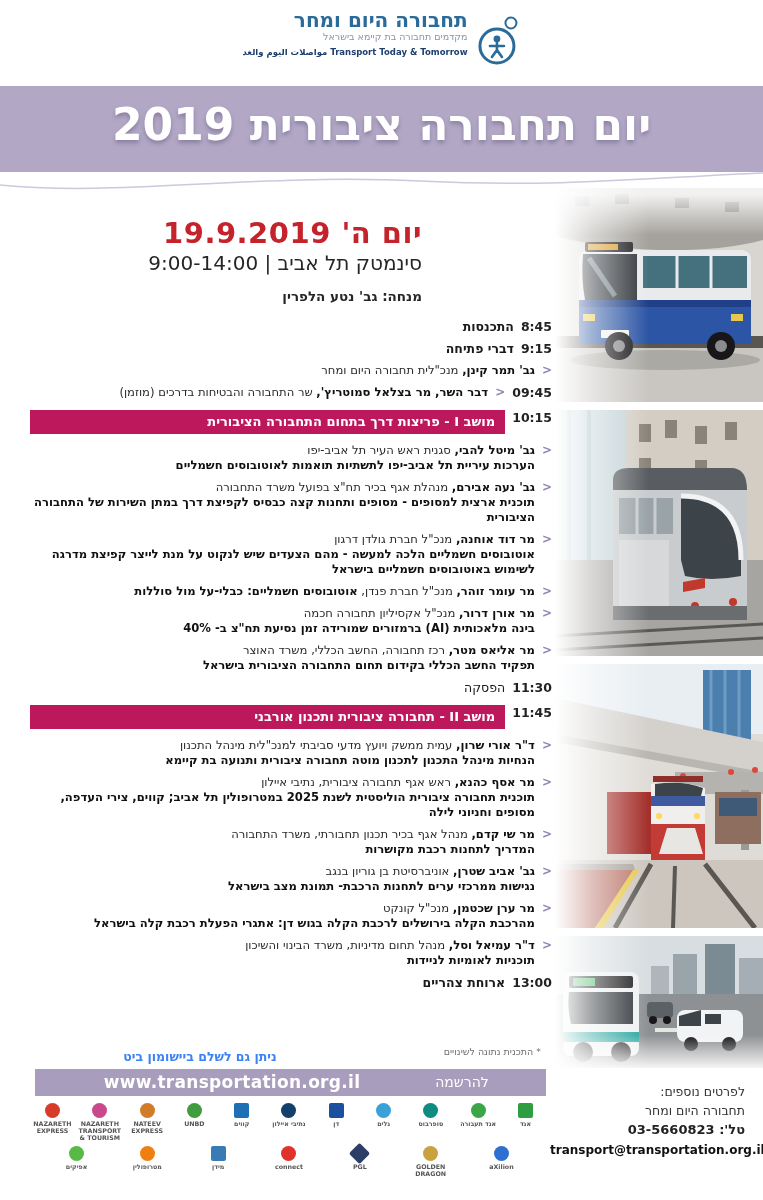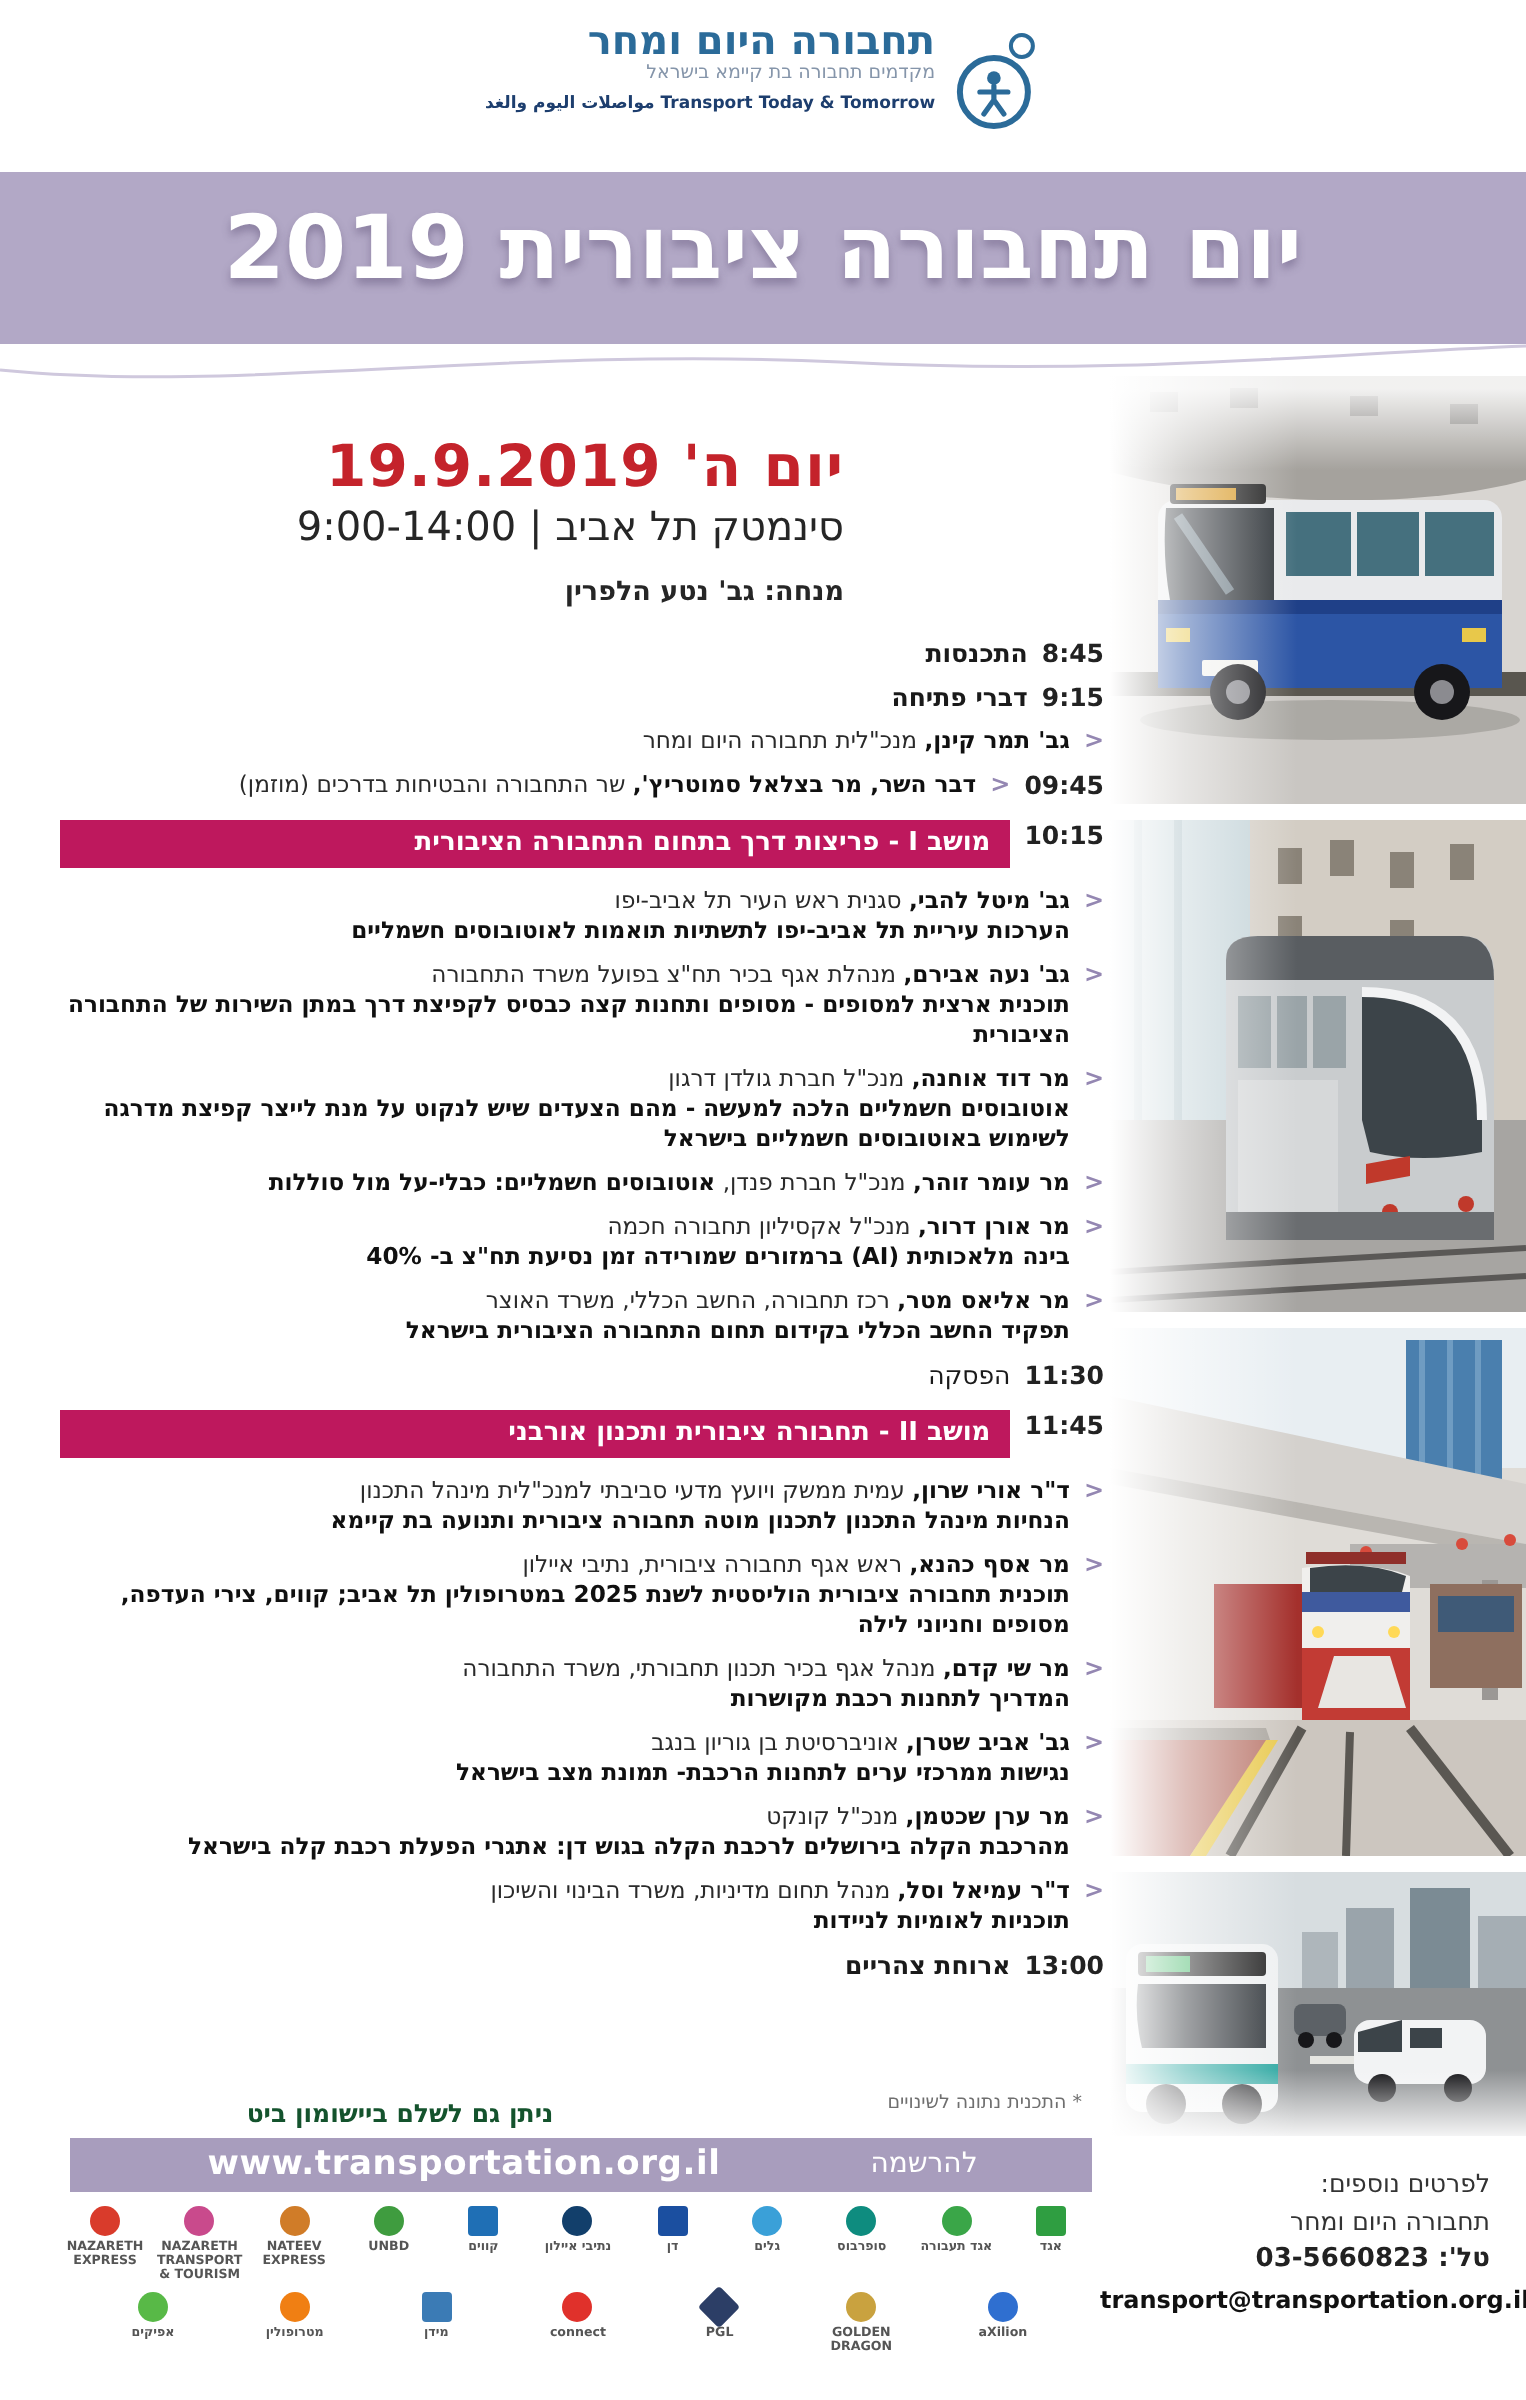--- a/index.html
+++ b/index.html
@@ -43,21 +43,21 @@
   .session-bar{flex:1;background:#be185d;color:#fff;font-weight:bold;font-size:13px;
     padding:3px 10px 4px;line-height:17px;}
   .srow-session{margin:9px 0 9px;}
   .chev{color:#9487b2;font-weight:bold;font-size:12px;line-height:15px;}
   .chev::before{content:"<";}
   .sp{flex:1;font-size:11.6px;line-height:15px;color:#2a2a2a;}
   .sp-name,.sp-topic,.sp-topic-inline{font-weight:bold;color:#101010;}
   .sprow{margin-bottom:7px;}
   
   .note{position:absolute;top:1034px;right:222px;font-size:9.5px;color:#6f6f6f;direction:rtl;margin-top:12px;}
-  .bit{position:absolute;top:1049px;left:35px;width:330px;text-align:center;color:#14532d;
+  .bit{position:absolute;top:1049px;left:35px;width:330px;text-align:center;color:#3b82f6;
     font-weight:bold;font-size:12.5px;direction:rtl;}
   .urlbar{position:absolute;top:1069px;left:35px;width:394px;height:27px;background:#a89dbd;
     color:#fff;font-weight:bold;font-size:17px;text-align:center;line-height:27px;letter-spacing:.3px;}
   .regbar{position:absolute;top:1069px;left:378px;width:168px;height:27px;background:#a89dbd;
     color:#fff;font-size:14px;text-align:center;line-height:26px;direction:rtl;}
   
   .contact{position:absolute;top:1082px;right:18px;width:195px;text-align:right;direction:rtl;}
   .contact-line{font-size:12.5px;color:#333;line-height:19px;}
   .contact-phone{font-size:13px;font-weight:bold;color:#222;line-height:20px;}
   .contact-email{direction:ltr;font-size:12px;font-weight:bold;color:#111;line-height:20px;text-align:right;}

